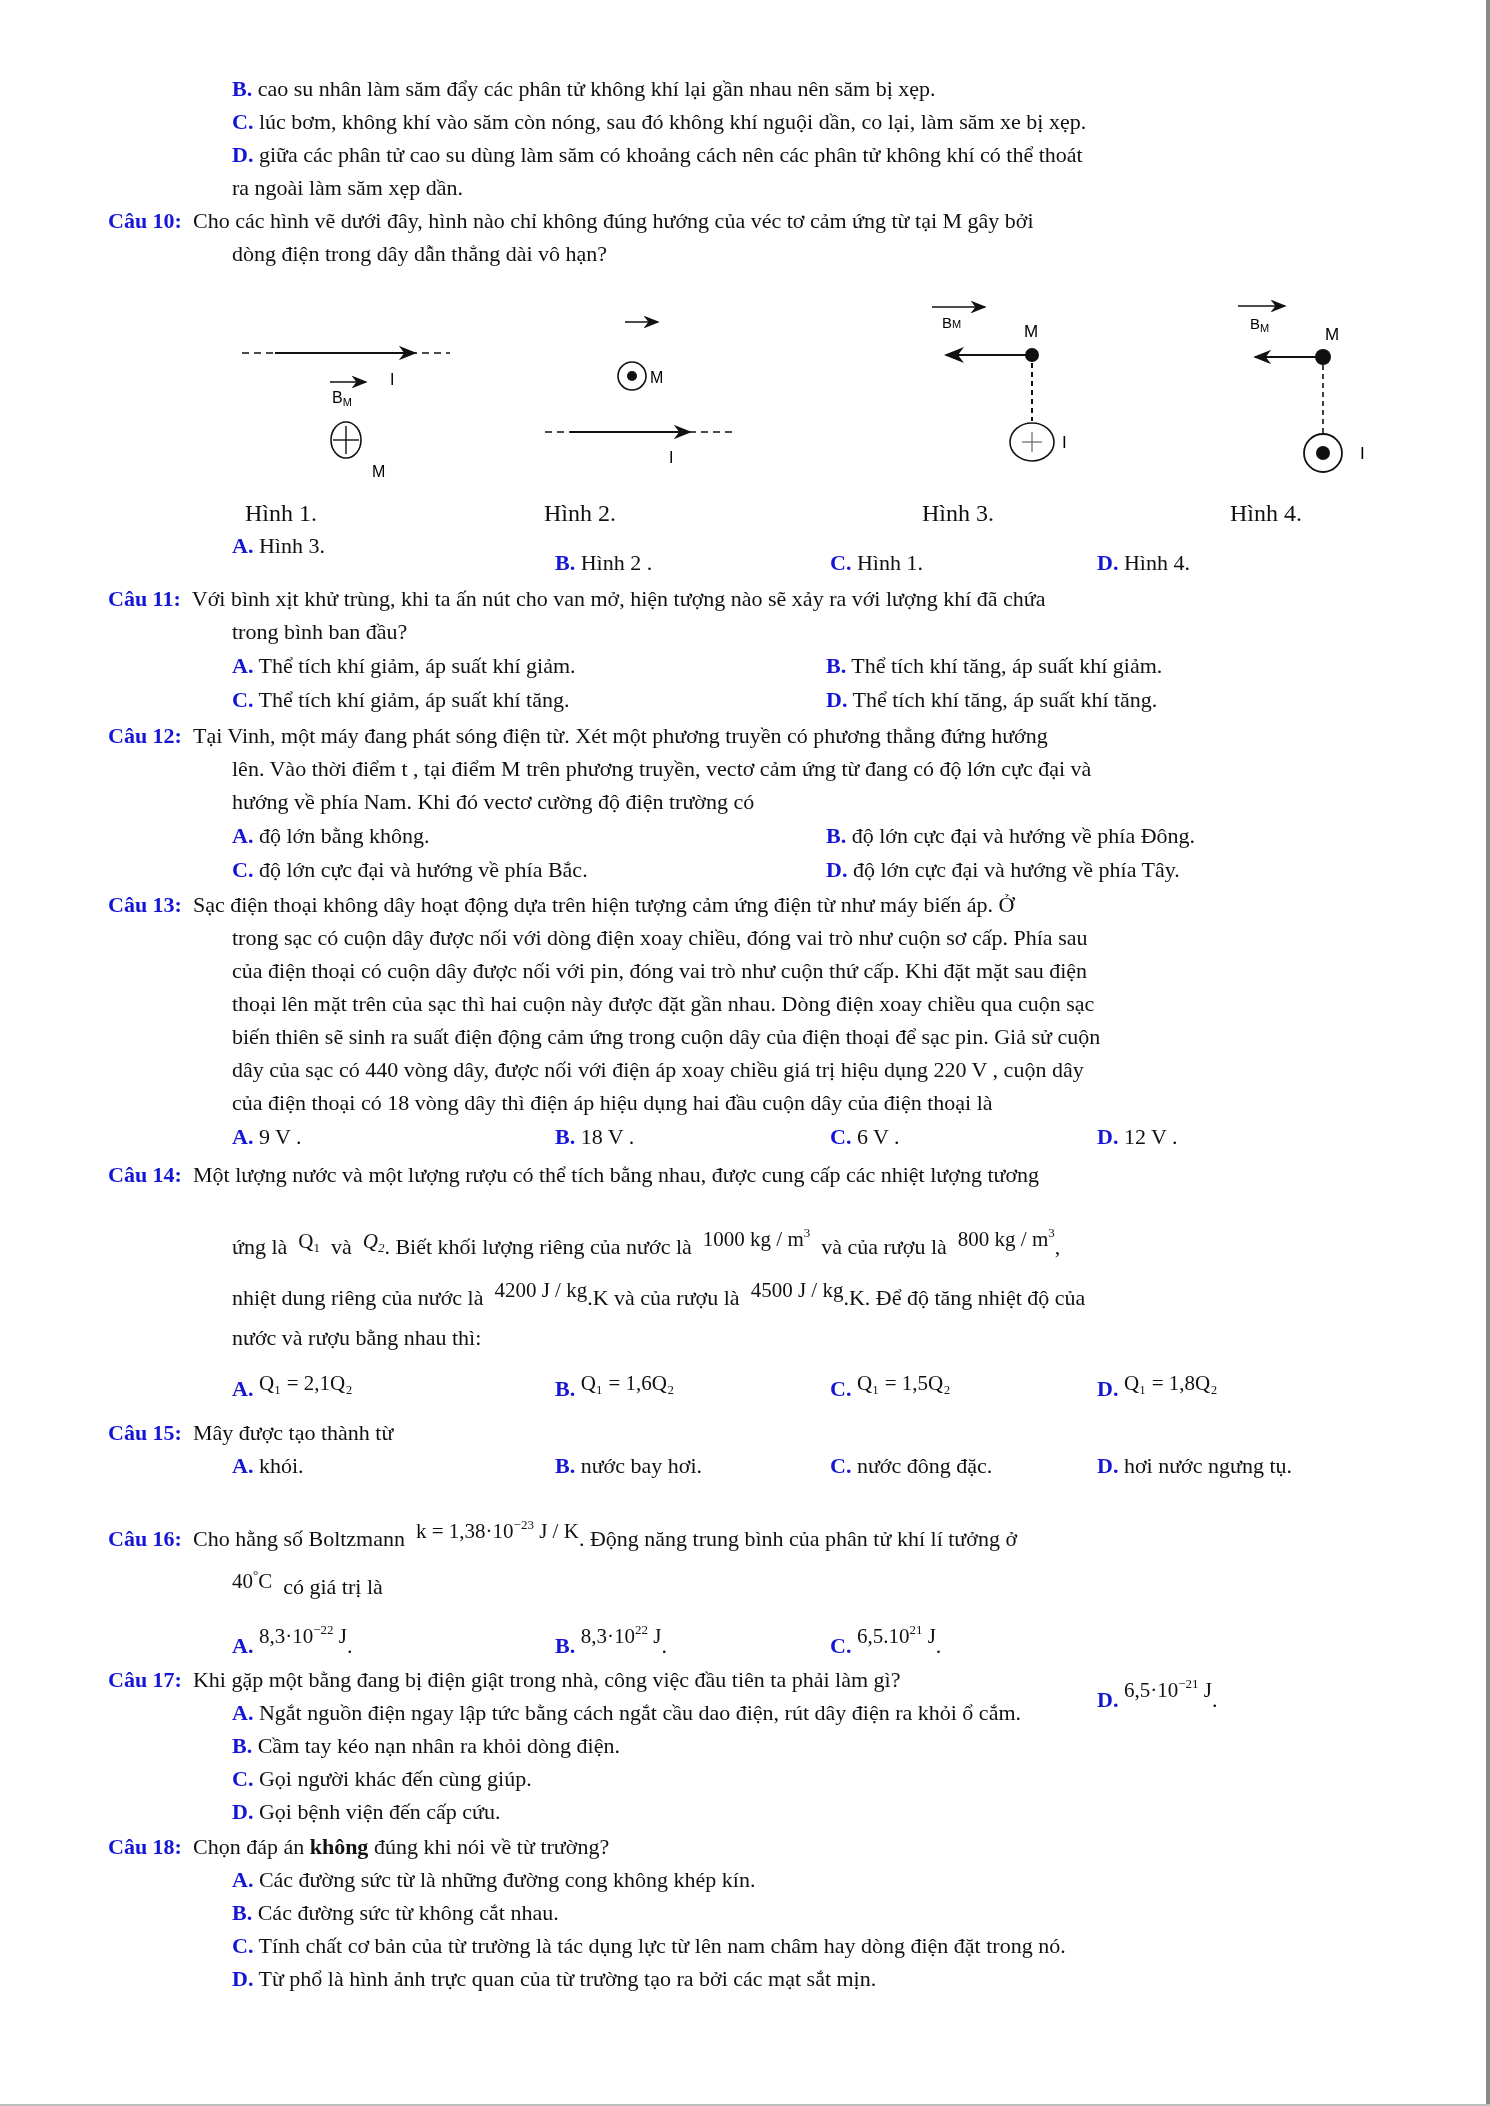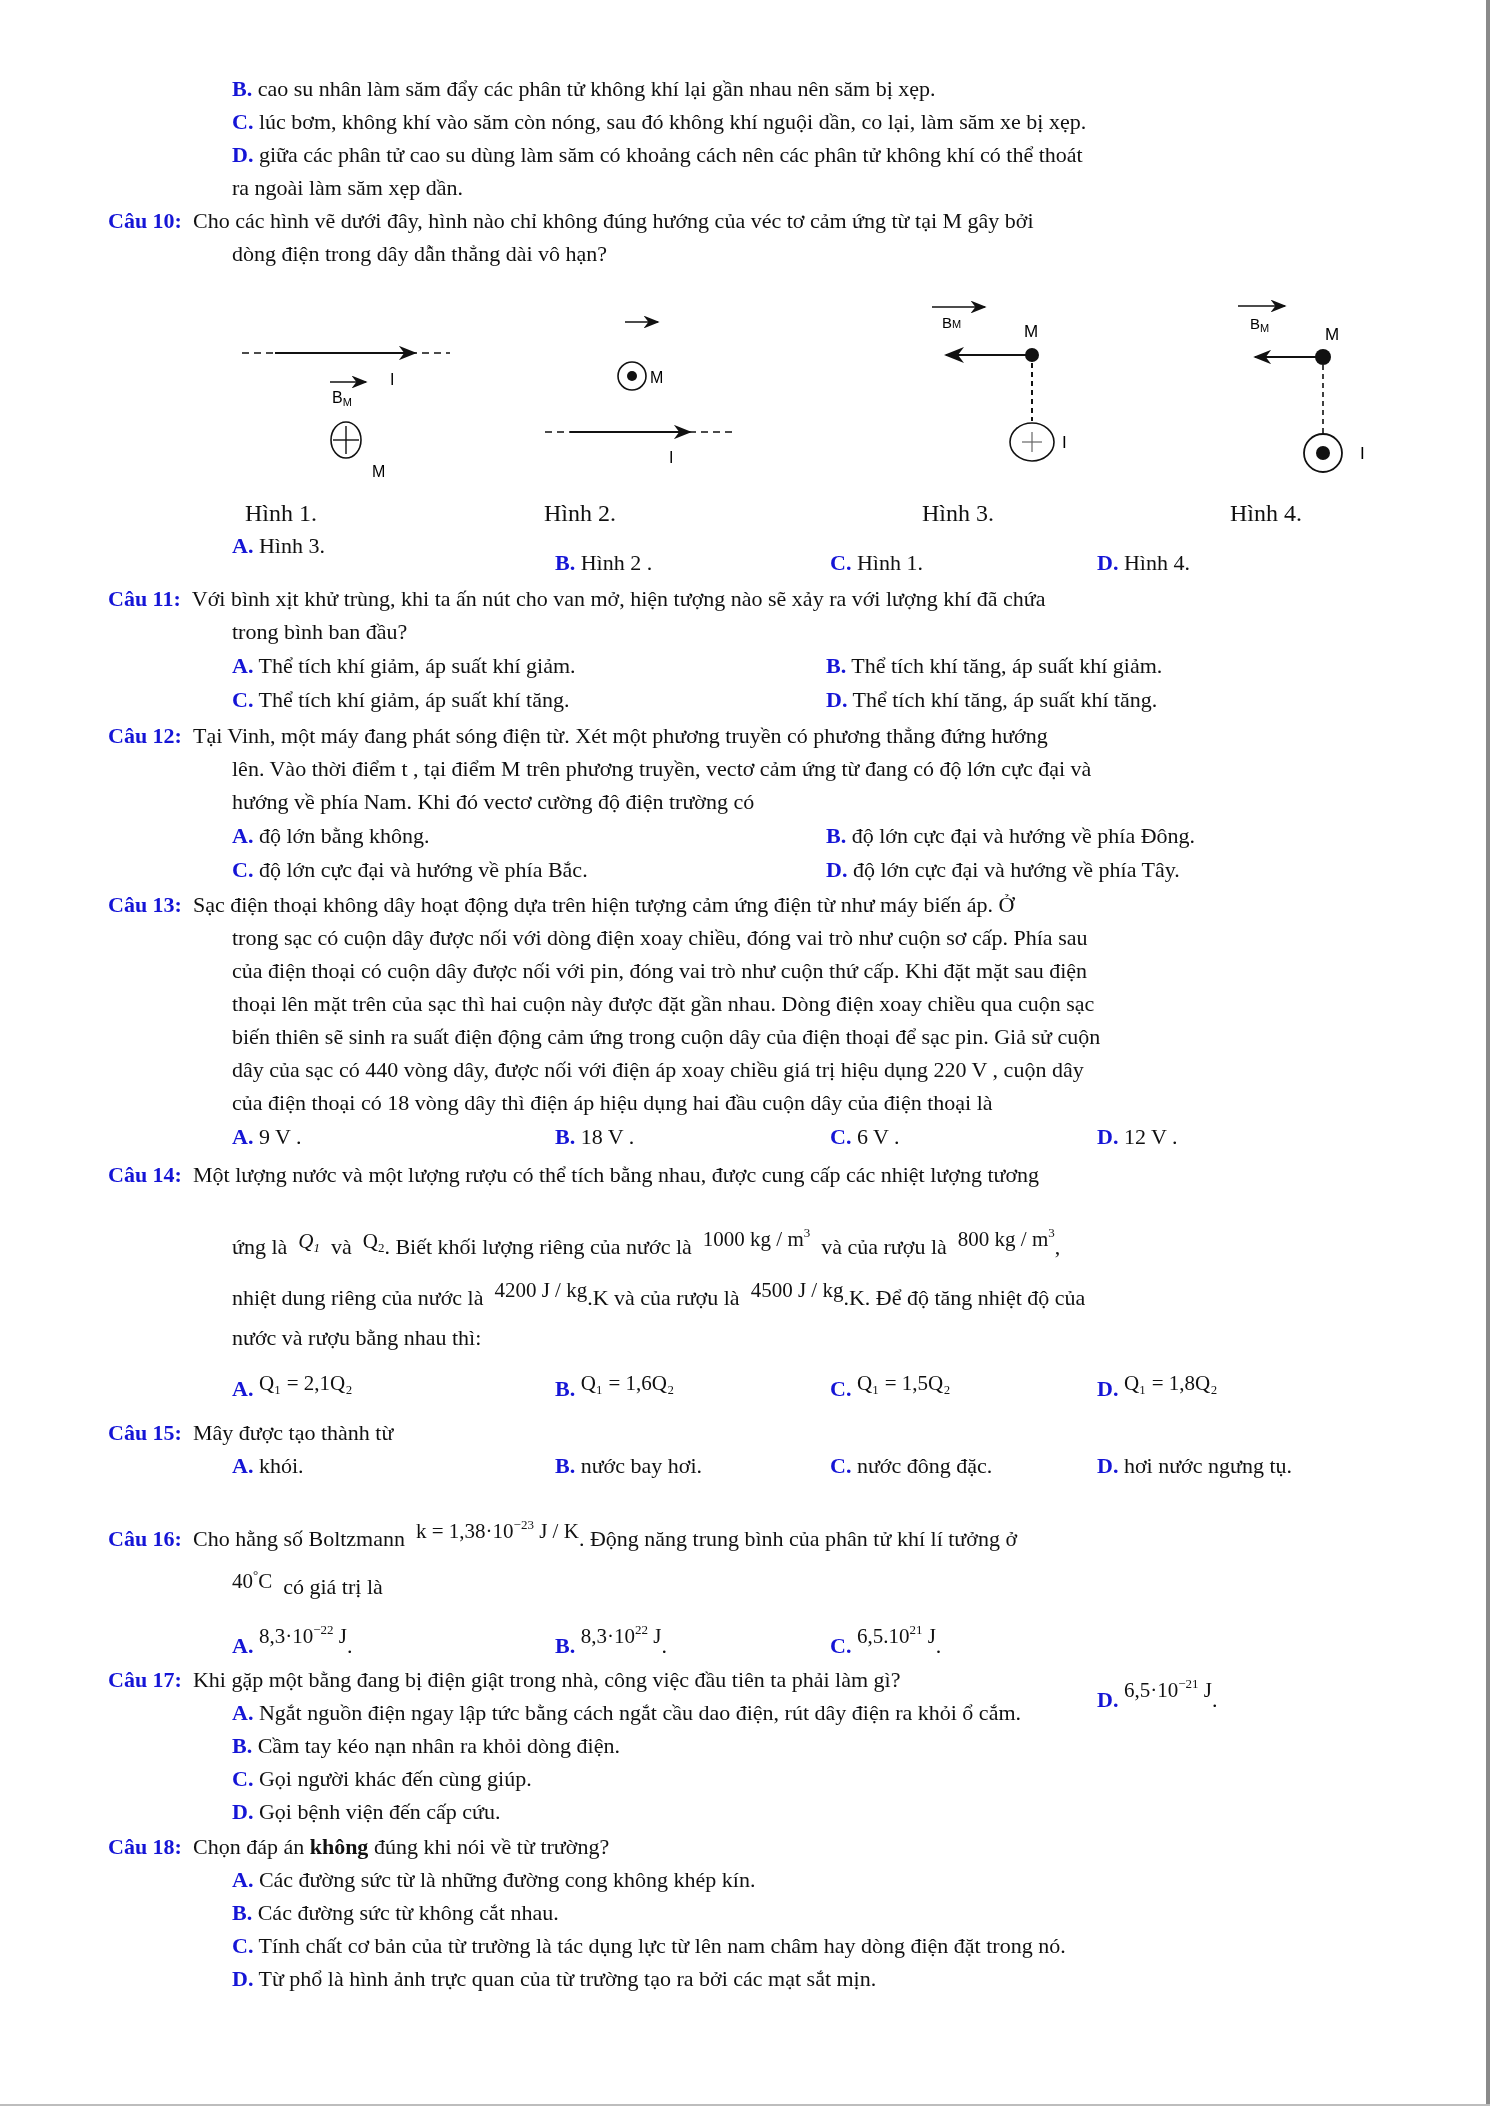--- a/index.html
+++ b/index.html
@@ -120,23 +120,23 @@
 <div class="line" style="left:232px;top:1055px">dây của sạc có 440 vòng dây, được nối với điện áp xoay chiều giá trị hiệu dụng 220 V , cuộn dây</div>
 <div class="line" style="left:232px;top:1088px">của điện thoại có 18 vòng dây thì điện áp hiệu dụng hai đầu cuộn dây của điện thoại là</div>
 <div class="line" style="left:232px;top:1122px"><span class="opt">A.</span> <span>9 V .</span></div>
 <div class="line" style="left:555px;top:1122px"><span class="opt">B.</span> <span>18 V .</span></div>
 <div class="line" style="left:830px;top:1122px"><span class="opt">C.</span> <span>6 V .</span></div>
 <div class="line" style="left:1097px;top:1122px"><span class="opt">D.</span> <span>12 V .</span></div>
 
 <div class="line" style="left:108px;top:1160px"><span class="q">Câu 14:</span>&nbsp;&nbsp;<span>Một lượng nước và một lượng rượu có thể tích bằng nhau, được cung cấp các nhiệt lượng tương</span></div>
 <div class="line" style="left:232px;top:1218px">
   <span>ứng là</span>&nbsp;
-  <span class="math" style="font-style:italic;vertical-align:6px"><span>Q</span><span class="sub">1</span></span>&nbsp;
+  <span class="math" style="vertical-align:6px"><span>Q</span><span class="sub">1</span></span>&nbsp;
   <span>và</span>&nbsp;
-  <span class="math" style="vertical-align:6px"><span>Q</span><span class="sub">2</span></span><span>. Biết khối lượng riêng của nước là</span>&nbsp;
+  <span class="math" style="font-style:italic;vertical-align:6px"><span>Q</span><span class="sub">2</span></span><span>. Biết khối lượng riêng của nước là</span>&nbsp;
   <span class="math" style="vertical-align:8px"><span>1000 kg / m</span><span class="sup">3</span></span>&nbsp;
   <span>và của rượu là</span>&nbsp;
   <span class="math" style="vertical-align:8px"><span>800 kg / m</span><span class="sup">3</span></span><span>,</span>
 </div>
 <div class="line" style="left:232px;top:1275px">
   <span>nhiệt dung riêng của nước là</span>&nbsp;
   <span class="math" style="vertical-align:8px">4200 J / kg</span><span>.K và của rượu là</span>&nbsp;
   <span class="math" style="vertical-align:8px">4500 J / kg</span><span>.K. Để độ tăng nhiệt độ của</span>
 </div>
 <div class="line" style="left:232px;top:1323px">nước và rượu bằng nhau thì:</div>

